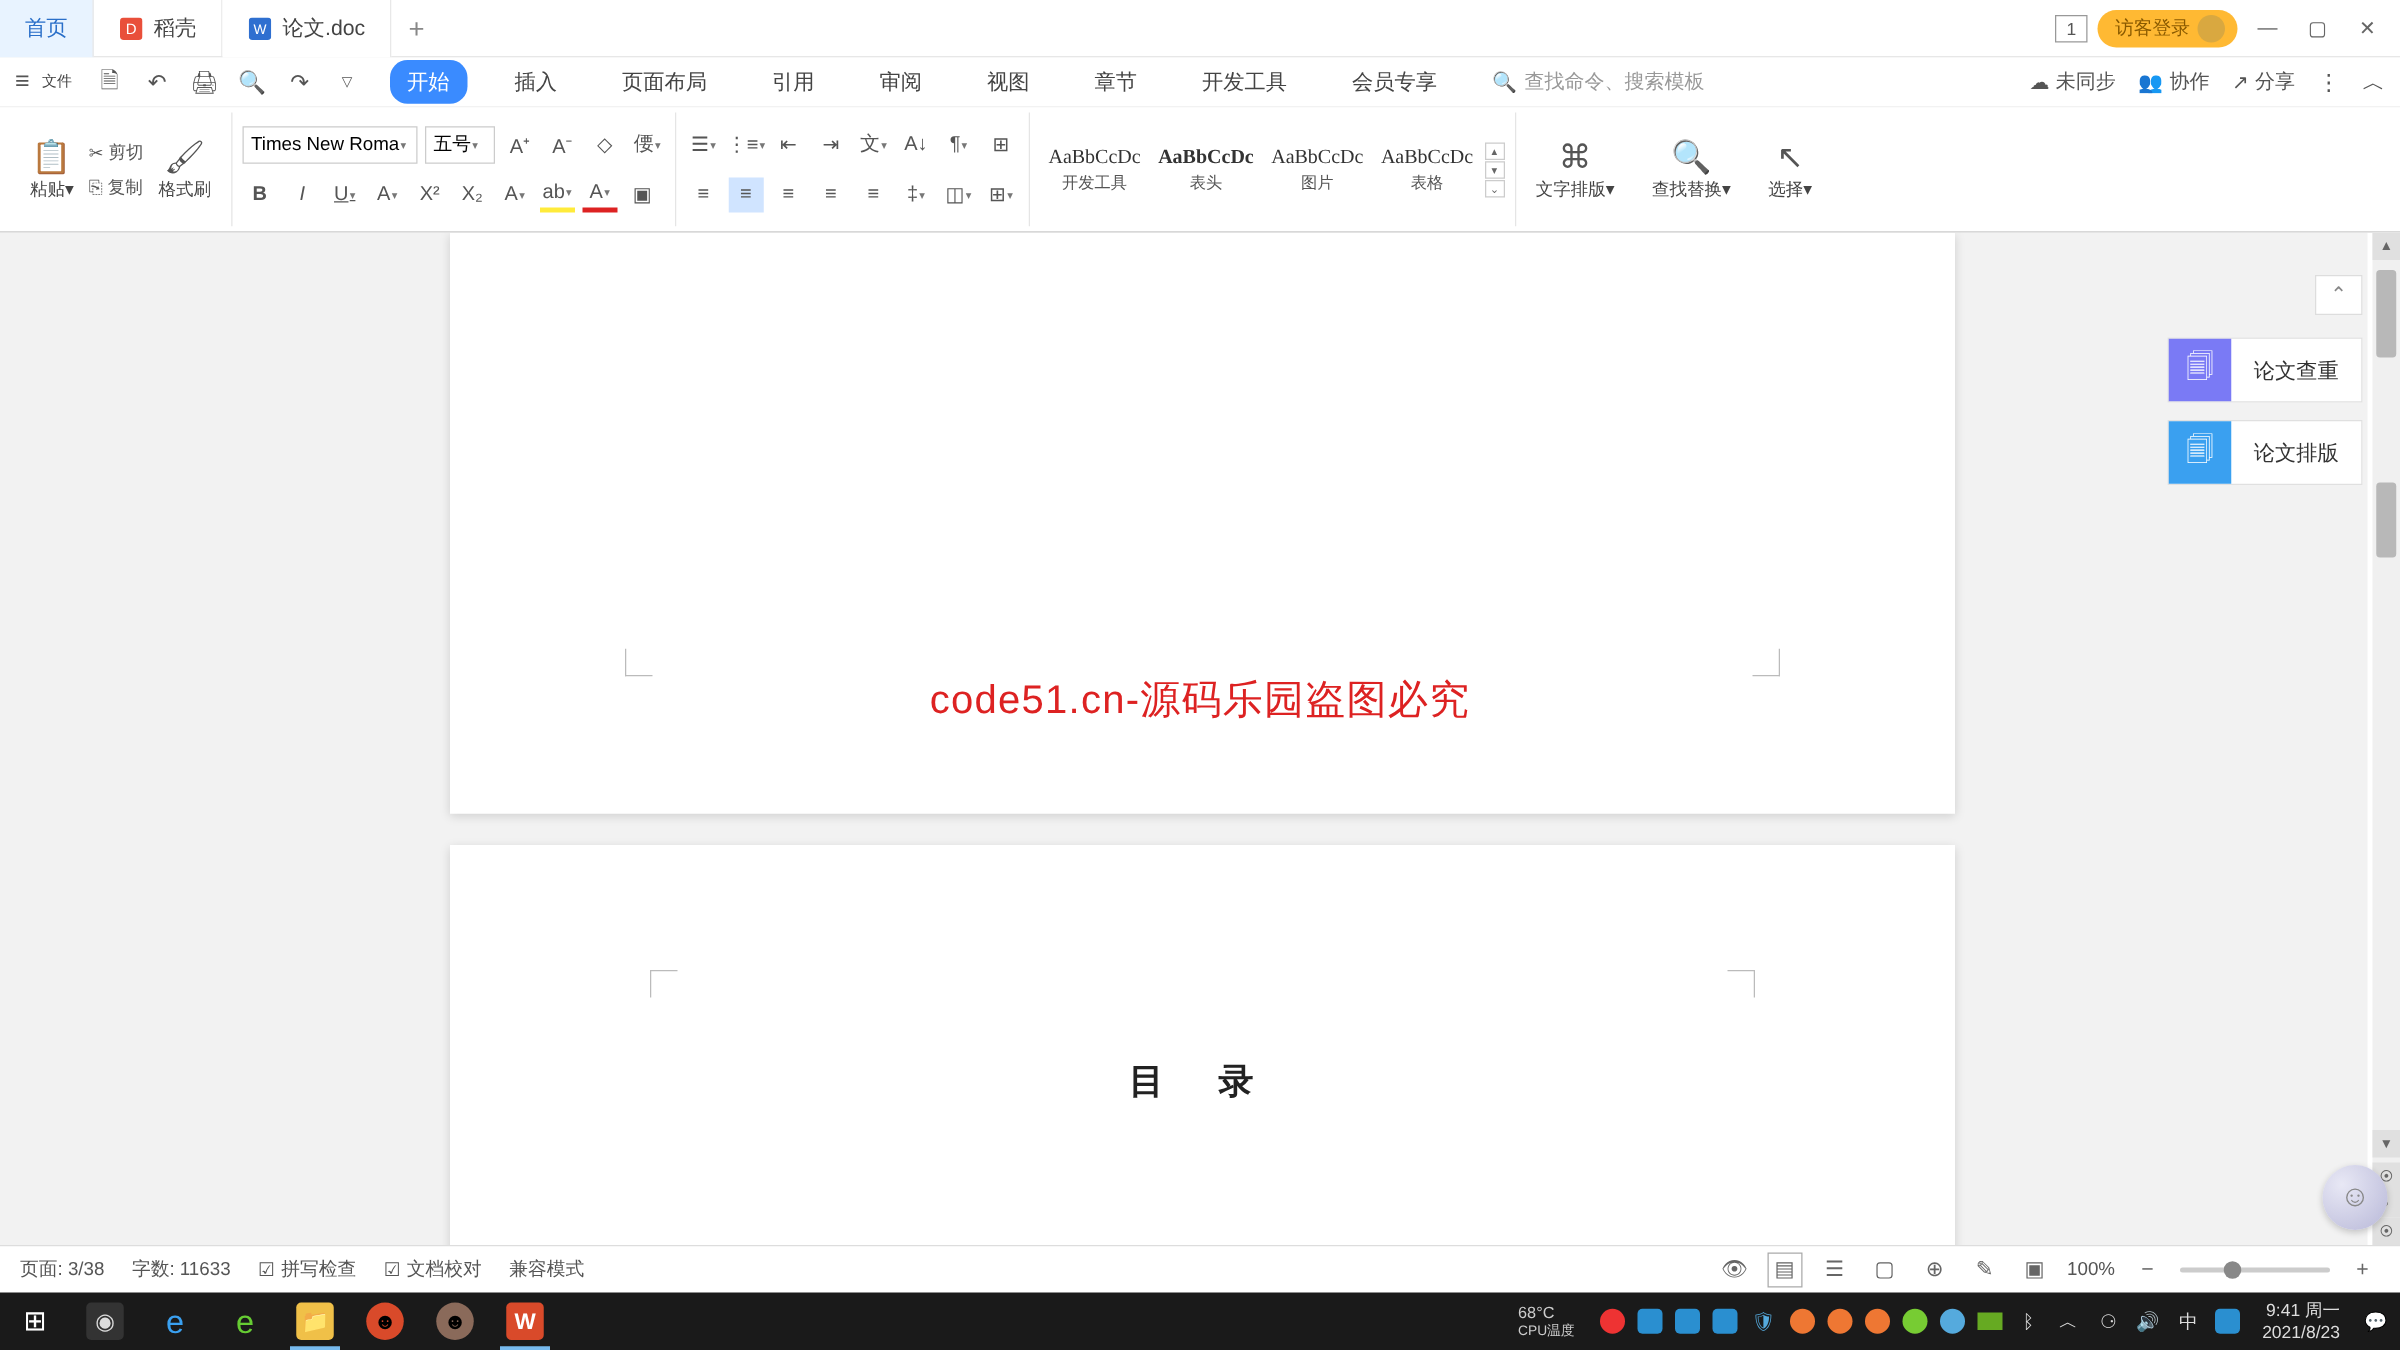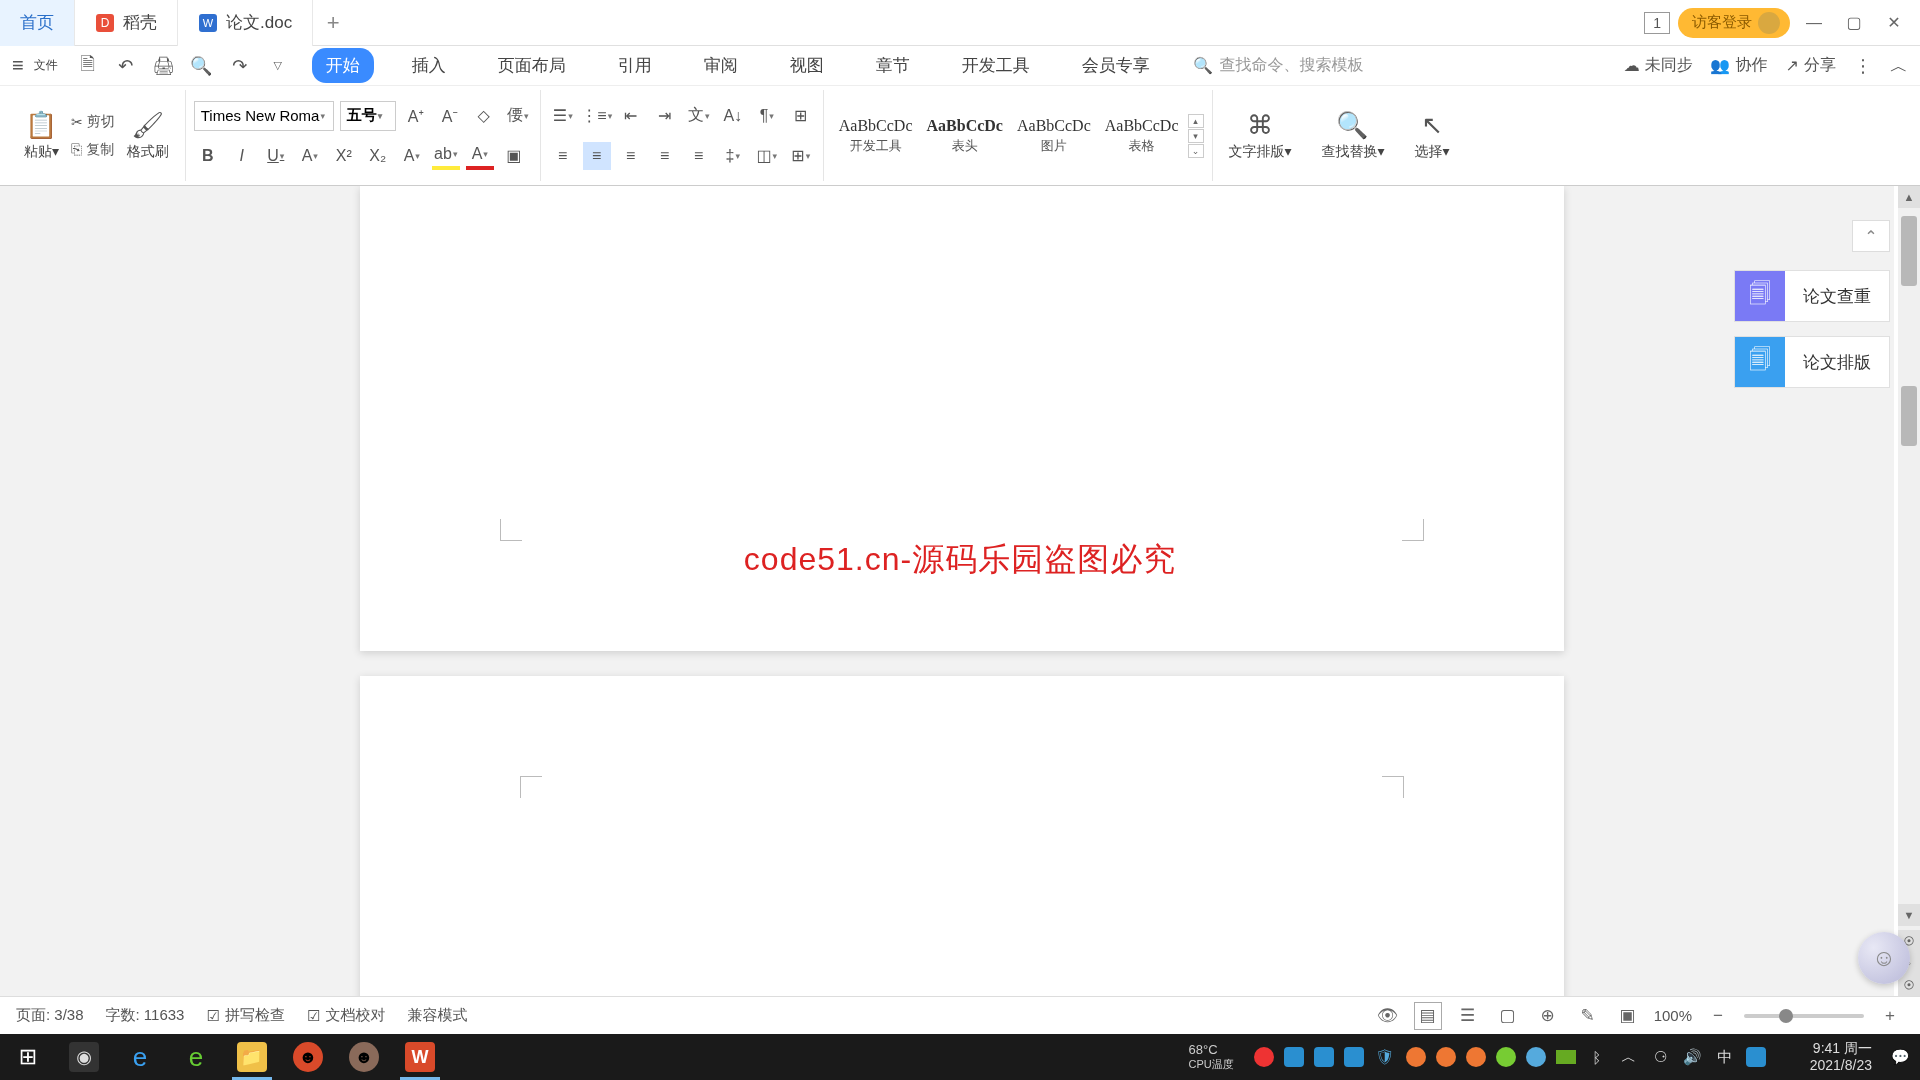--- a/index.html
+++ b/index.html
@@ -40,21 +40,21 @@
 .ribbon { height: 100px; background: #fff; display: flex; align-items: stretch; border-bottom: 1px solid #ccc; position: relative; z-index: 10; padding: 4px 8px; }
 .ribbon-group { display: flex; flex-direction: column; justify-content: center; padding: 0 8px; border-right: 1px solid #e5e5e5; }
 .ribbon-group.no-border { border-right: none; }
 .rg-row { display: flex; align-items: center; gap: 6px; height: 40px; }
 .big-btn { display: flex; flex-direction: column; align-items: center; justify-content: center; padding: 0 8px; gap: 2px; cursor: pointer; }
 .big-btn-icon { font-size: 26px; color: #555; }
 .big-btn-label { font-size: 14px; color: #444; }
 .small-btn { display: flex; align-items: center; gap: 4px; font-size: 14px; color: #555; cursor: pointer; padding: 3px 4px; }
 .font-select { border: 1px solid #ccc; height: 30px; font-size: 15px; padding: 0 6px; background: #fff; display: flex; align-items: center; }
 .font-name { width: 140px; }
-.font-size { width: 56px; font-weight: bold; }
+.font-size { width: 56px; }
 .icon-btn { width: 28px; height: 28px; display: flex; align-items: center; justify-content: center; color: #555; cursor: pointer; font-size: 16px; }
 .dropdown-arrow { font-size: 9px; color: #777; margin-left: 1px; }
 .style-item { display: flex; flex-direction: column; align-items: center; padding: 2px 6px; cursor: pointer; border: 1px solid transparent; }
 .style-preview { font-size: 16px; color: #333; font-family: Georgia, serif; }
 .style-name { font-size: 13px; color: #555; margin-top: 2px; }
 .style-scroll { display: flex; flex-direction: column; justify-content: center; gap: 1px; margin-left: 2px; }
 .style-scroll-btn { width: 16px; height: 14px; border: 1px solid #ccc; font-size: 9px; display: flex; align-items: center; justify-content: center; color: #666; cursor: pointer; }
 
 
 .doc-area { position: absolute; top: 186px; left: 0; right: 26px; bottom: 84px; background: #f2f2f2; z-index: 2; overflow: hidden; }
@@ -90,21 +90,21 @@
 .zoom-slider { width: 120px; height: 4px; background: #ccc; position: relative; border-radius: 2px; }
 .zoom-thumb { position: absolute; width: 14px; height: 14px; border-radius: 50%; background: #888; top: -5px; left: 35px; }
 
 
 .taskbar { position: absolute; bottom: 0; left: 0; right: 0; height: 46px; background: #1a1a1a; display: flex; align-items: center; z-index: 30; }
 .task-item { width: 56px; height: 46px; display: flex; align-items: center; justify-content: center; cursor: pointer; position: relative; }
 .task-item.active::after { content: ''; position: absolute; bottom: 0; left: 8px; right: 8px; height: 3px; background: #76b9ed; }
 .task-icon { width: 30px; height: 30px; border-radius: 4px; display: flex; align-items: center; justify-content: center; font-size: 18px; }
 .tray { margin-left: auto; display: flex; align-items: center; gap: 10px; padding-right: 8px; color: #ddd; font-size: 14px; }
 .tray-icon { width: 22px; height: 22px; display: flex; align-items: center; justify-content: center; font-size: 15px; cursor: pointer; }
-.clock { text-align: right; line-height: 1.2; font-size: 14px; padding: 0 8px; margin-left: 26px; }
+.clock { text-align: right; line-height: 1.2; font-size: 14px; padding: 0 8px; }
 .temp-widget { display: flex; flex-direction: column; align-items: flex-start; color: #ccc; font-size: 13px; margin-right: 10px; }
 
 .float-assist { position: absolute; right: 10px; bottom: 96px; width: 52px; height: 52px; border-radius: 50%; background: radial-gradient(circle at 30% 30%, #e8e8f5, #b8b8d8); box-shadow: 0 2px 6px rgba(0,0,0,0.2); z-index: 25; cursor: pointer; display:flex; align-items:center; justify-content:center; font-size:24px; color:#888;}
 </style>
 </head>
 <body>
 
 <div class="watermark">
 
 <div class="watermark-text" style="left: -60px; top: 200px;">code51.cn</div>
@@ -361,20 +361,21 @@
 </div>
 
 <div class="doc-area">
   <div class="page page1">
     <div class="page-margin bl" style="bottom:110px;left:140px;"></div>
     <div class="page-margin br" style="bottom:110px;right:140px;"></div>
   </div>
   <div class="page page2">
     <div class="page-margin tl" style="top:100px;left:160px;"></div>
     <div class="page-margin tr" style="top:100px;right:160px;"></div>
+    <div class="toc-title">目 录</div>
   </div>
 </div>
 
 <div class="side-panel">
   <div class="side-collapse">⌃</div>
   <div class="side-item">
     <div class="side-item-icon purple">🗐</div>
     <div class="side-item-label">论文查重</div>
   </div>
   <div class="side-item">

